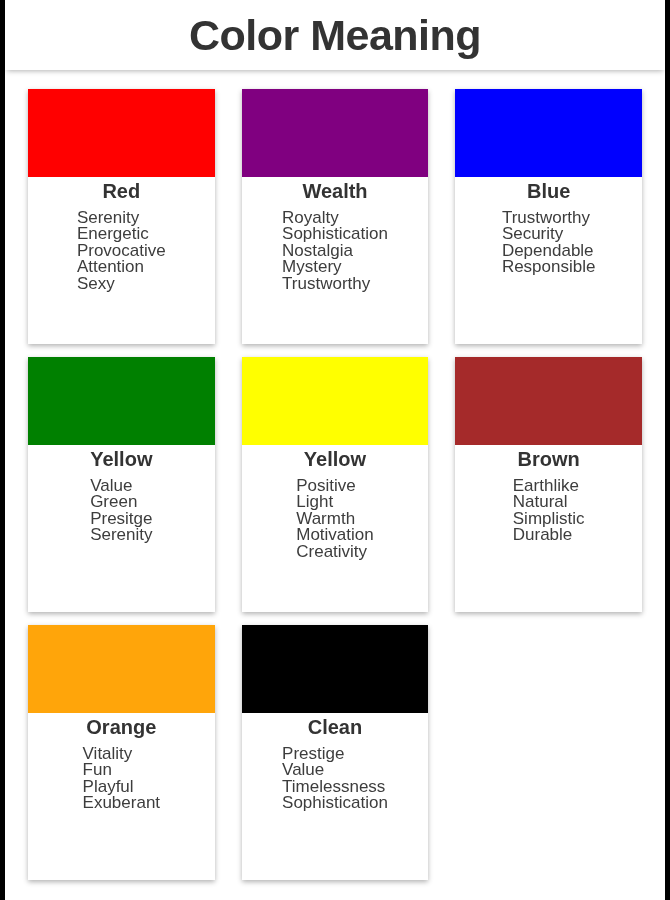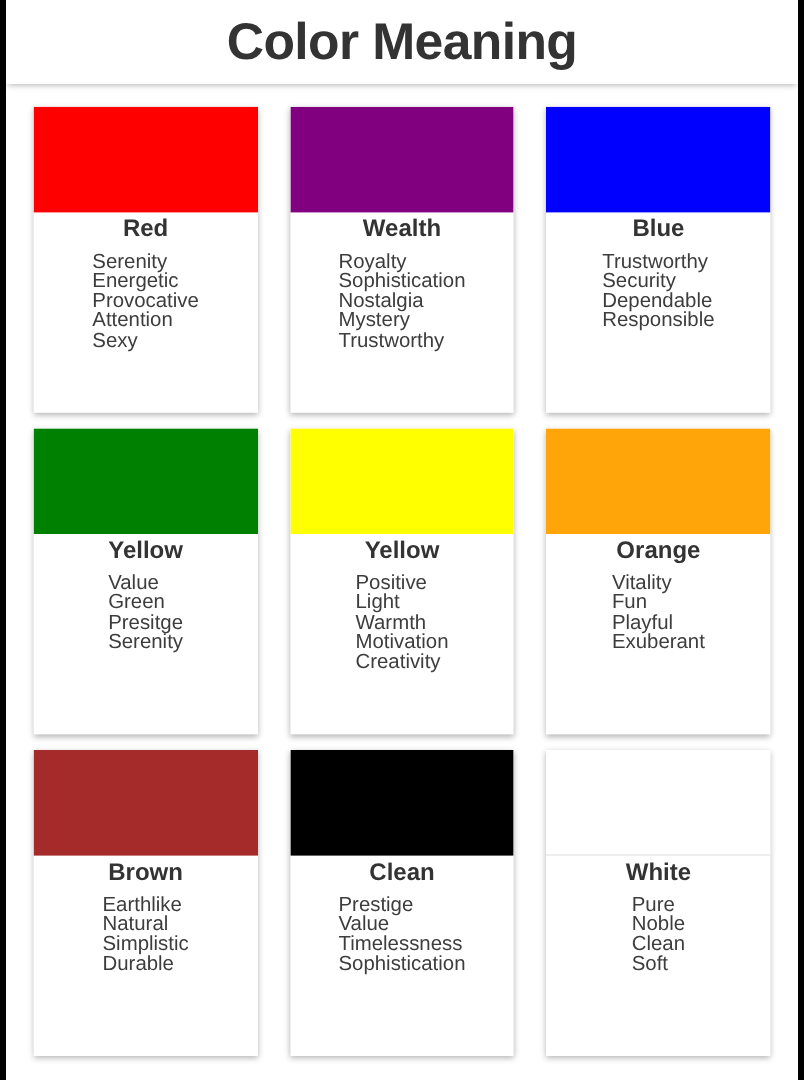--- a/index.html
+++ b/index.html
@@ -193,62 +193,50 @@
           <ul class="meaning-list">
             <li>Positive</li>
             <li>Light</li>
             <li>Warmth</li>
             <li>Motivation</li>
             <li>Creativity</li>
           </ul>
         </div>
       </div>
       <div class="card">
+        <div class="swatch" style="background: rgb(165, 42, 42);"></div>
+        <div class="card-body">
+          <div class="color-name">Brown</div>
+          <ul class="meaning-list">
+            <li>Earthlike</li>
+            <li>Natural</li>
+            <li>Simplistic</li>
+            <li>Durable</li>
+          </ul>
+        </div>
+      </div>
+      <div class="card">
         <div class="swatch" style="background: rgb(255, 165, 10);"></div>
         <div class="card-body">
           <div class="color-name">Orange</div>
           <ul class="meaning-list">
             <li>Vitality</li>
             <li>Fun</li>
             <li>Playful</li>
             <li>Exuberant</li>
           </ul>
         </div>
       </div>
       <div class="card">
-        <div class="swatch" style="background: rgb(165, 42, 42);"></div>
-        <div class="card-body">
-          <div class="color-name">Brown</div>
-          <ul class="meaning-list">
-            <li>Earthlike</li>
-            <li>Natural</li>
-            <li>Simplistic</li>
-            <li>Durable</li>
-          </ul>
-        </div>
-      </div>
-      <div class="card">
         <div class="swatch" style="background: rgb(0, 0, 0);"></div>
         <div class="card-body">
           <div class="color-name">Clean</div>
           <ul class="meaning-list">
             <li>Prestige</li>
             <li>Value</li>
             <li>Timelessness</li>
             <li>Sophistication</li>
           </ul>
         </div>
       </div>
-      <div class="card white-card">
-        <div class="swatch" style="background: rgb(255, 255, 255);"></div>
-        <div class="card-body">
-          <div class="color-name">White</div>
-          <ul class="meaning-list">
-            <li>Pure</li>
-            <li>Noble</li>
-            <li>Clean</li>
-            <li>Soft</li>
-          </ul>
-        </div>
-      </div>
     </div>
 
 </div>
 
 </body></html>

